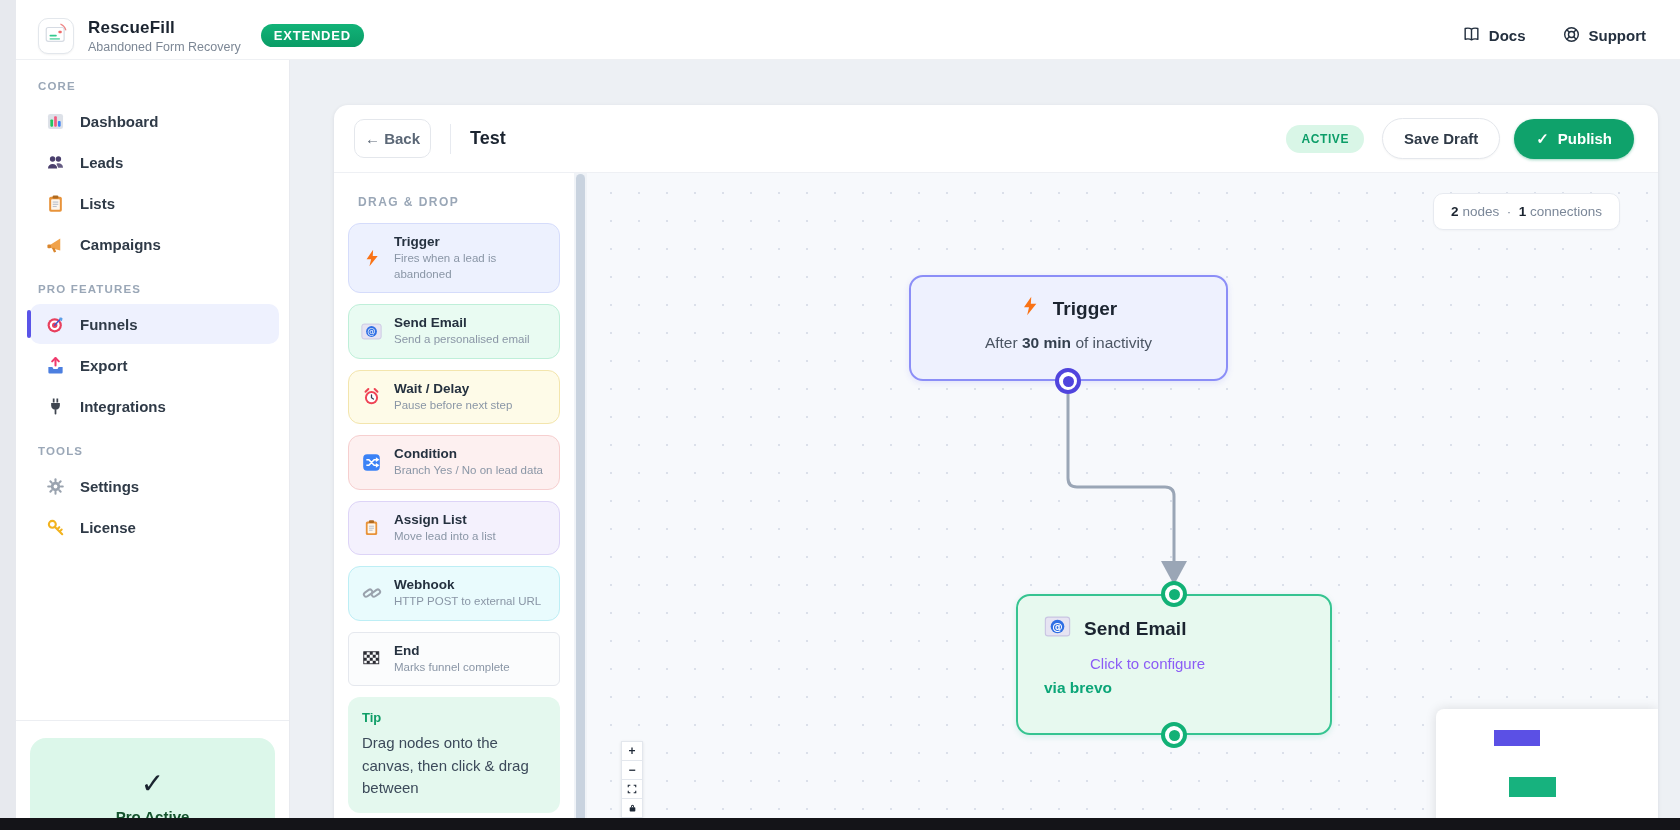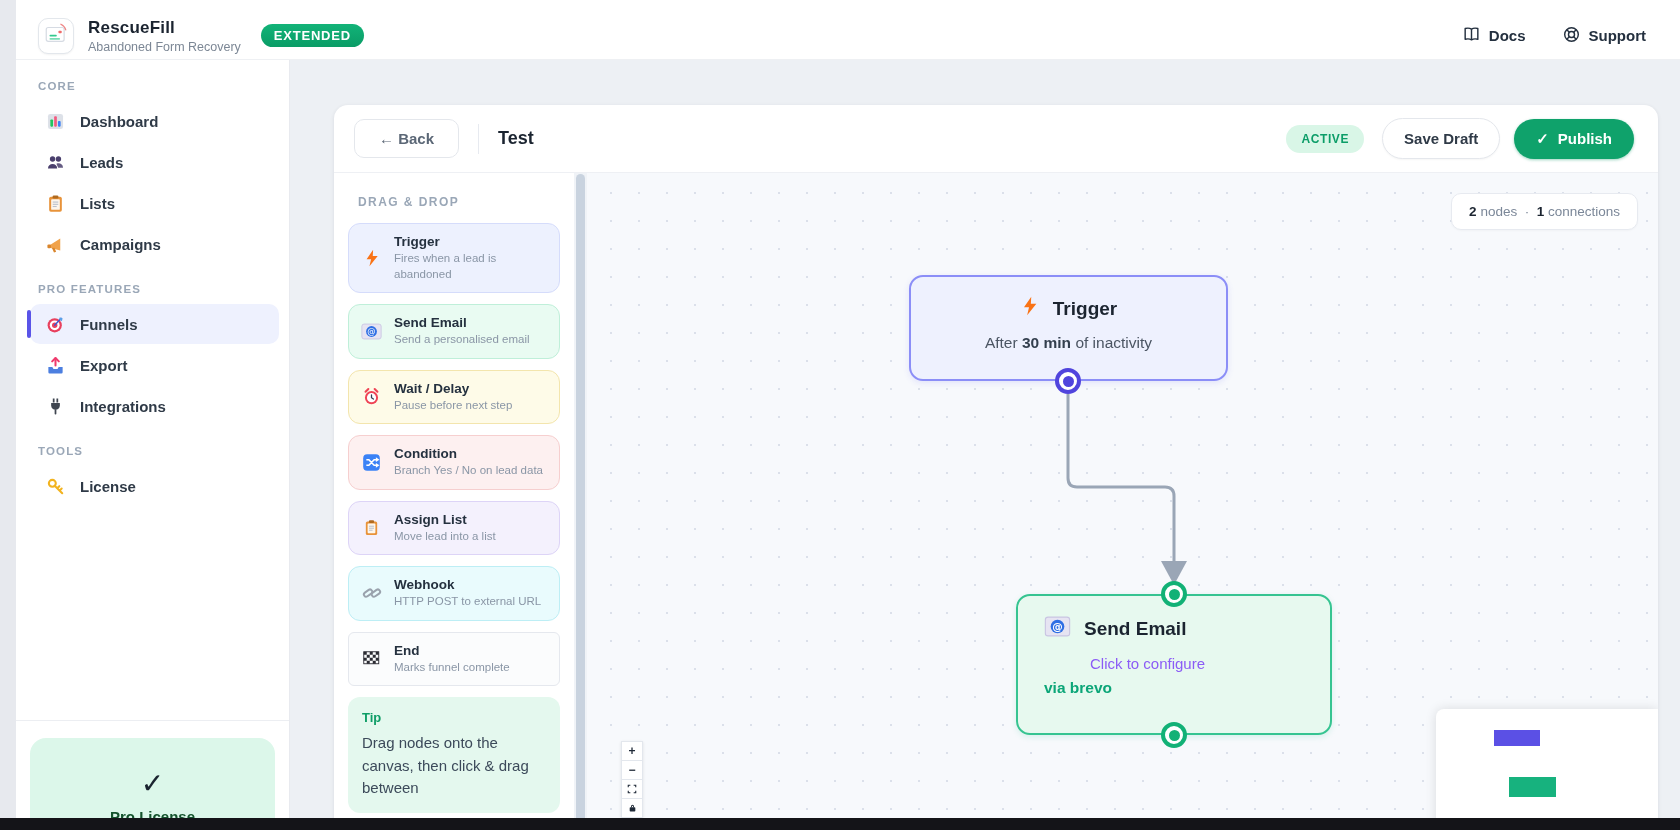--- a/index.html
+++ b/index.html
@@ -41,21 +41,21 @@
              border-radius:16px; text-align:center; padding-top:32px; }
   .pro-check { font-size:28px; color:#1b2430; line-height:1; }
   .pro-label { margin-top:10px; font-size:15px; font-weight:800; color:#14532d; }
 
   
   .main { position:absolute; left:290px; top:60px; right:0; bottom:0; background:#edf0f4; }
   .card { position:absolute; left:44px; top:45px; right:22px; bottom:-6px; background:#fff; border-radius:14px;
           box-shadow:0 1px 4px rgba(16,24,40,.09); display:flex; flex-direction:column; overflow:hidden; }
 
   .toolbar { height:68px; flex:0 0 68px; border-bottom:1px solid #eef0f4; display:flex; align-items:center; padding:0 24px 0 20px; }
-  .back-btn { padding:10px 24px; border:1px solid #e4e7ec; border-radius:10px; background:#fff; color:#5b6776;
+  .back-btn { padding:10px 10px; border:1px solid #e4e7ec; border-radius:10px; background:#fff; color:#5b6776;
               font-size:15px; font-weight:600; cursor:pointer; white-space:pre; }
   .tb-divider { width:1px; height:30px; background:#e7eaf0; margin:0 19px; }
   .funnel-title { font-size:18px; font-weight:700; color:#1b2430; }
   .tb-spacer { flex:1; }
   .status-pill { background:#d9f6e7; color:#0c9d68; font-size:12px; font-weight:800; letter-spacing:.05em;
                  padding:7px 15px; border-radius:999px; margin-right:18px; }
   .save-btn { padding:11px 21px; border:1px solid #e4e7ec; border-radius:22px; background:#fff; color:#2f3a47;
               font-size:15px; font-weight:600; cursor:pointer; margin-right:14px; box-shadow:0 1px 2px rgba(0,0,0,.04); }
   .publish-btn { padding:11px 22px; border:none; border-radius:22px; background:#0fa26b; color:#fff;
                  font-size:15px; font-weight:700; cursor:pointer; display:flex; align-items:center; gap:9px;
@@ -83,21 +83,21 @@
   .tip-text { font-size:15px; color:#3c4a5a; line-height:1.5; }
 
   
   .vscroll { width:13px; flex:0 0 13px; background:#f0f3f7; position:relative; }
   .vscroll .thumb { position:absolute; left:2px; right:2px; top:1px; bottom:1px; background:#c9d3df; border-radius:6px; }
 
   
   .canvas { flex:1; position:relative; background:#f7f9fc; overflow:hidden;
             background-image:radial-gradient(#dbe0ea 1.4px, transparent 1.5px); background-size:28px 28px;
             background-position:10px 6px; }
-  .counter { position:absolute; top:20px; right:20px; background:#fff; border:1px solid #e7eaf0; border-radius:10px;
+  .counter { position:absolute; top:20px; right:38px; background:#fff; border:1px solid #e7eaf0; border-radius:10px;
              padding:10px 17px; font-size:13.5px; color:#7b8798; box-shadow:0 1px 2px rgba(0,0,0,.03); white-space:pre; }
   .counter b { color:#1b2430; font-weight:800; }
 
   .edge-svg { position:absolute; inset:0; width:100%; height:100%; }
 
   .flow-node { position:absolute; border-radius:14px; border-width:2px; border-style:solid; }
   .node-trigger { left:322px; top:102px; width:319px; height:106px; background:#eef1fe; border-color:#8b8ef7;
                   box-shadow:0 2px 6px rgba(99,102,241,.14); text-align:center; }
   .node-email { left:429px; top:421px; width:316px; height:141px; background:#e7f9ef; border-color:#36c491;
                 box-shadow:0 2px 6px rgba(16,185,129,.14); padding-left:26px; }
@@ -262,32 +262,51 @@
           </svg>
       </span>
       <span class="nav-label">Integrations</span>
     </div>
 
     <div class="sec-gap"></div>
     <div class="sec-label">TOOLS</div>
 
     <div class="nav-item">
       <span class="nav-ico">
+        <svg width="19" height="19" viewBox="0 0 24 24" fill="#9aa3af">
+            <g>
+              <rect x="10.7" y="1.5" width="2.6" height="5" rx="1.2"></rect>
+              <rect x="10.7" y="1.5" width="2.6" height="5" rx="1.2" transform="rotate(45 12 12)"></rect>
+              <rect x="10.7" y="1.5" width="2.6" height="5" rx="1.2" transform="rotate(90 12 12)"></rect>
+              <rect x="10.7" y="1.5" width="2.6" height="5" rx="1.2" transform="rotate(135 12 12)"></rect>
+              <rect x="10.7" y="1.5" width="2.6" height="5" rx="1.2" transform="rotate(180 12 12)"></rect>
+              <rect x="10.7" y="1.5" width="2.6" height="5" rx="1.2" transform="rotate(225 12 12)"></rect>
+              <rect x="10.7" y="1.5" width="2.6" height="5" rx="1.2" transform="rotate(270 12 12)"></rect>
+              <rect x="10.7" y="1.5" width="2.6" height="5" rx="1.2" transform="rotate(315 12 12)"></rect>
+              <circle cx="12" cy="12" r="6"></circle>
+              <circle cx="12" cy="12" r="2.4" fill="#fff"></circle>
+            </g>
+          </svg>
+      </span>
+      <span class="nav-label">Settings</span>
+    </div>
+    <div class="nav-item">
+      <span class="nav-ico">
         <svg width="19" height="19" viewBox="0 0 24 24" fill="none" stroke="#f2b31f" stroke-width="2.6" stroke-linecap="round">
             <circle cx="8" cy="8" r="4.4"></circle>
             <path d="M11.3 11.3 20.5 20.5M17.2 17.2l2.6-2.6M14.2 14.2l2.6-2.6"></path>
           </svg>
       </span>
       <span class="nav-label">License</span>
     </div>
 
     <div class="sidebar-divider"></div>
     <div class="pro-box">
       <div class="pro-check">✓</div>
-      <div class="pro-label">Pro License</div>
+      <div class="pro-label">Pro Active</div>
     </div>
   </div>
 
   <div class="main">
     <div class="card">
 
       <div class="toolbar">
         <button class="back-btn">← Back</button>
         <div class="tb-divider"></div>
         <div class="funnel-title">Test</div>

